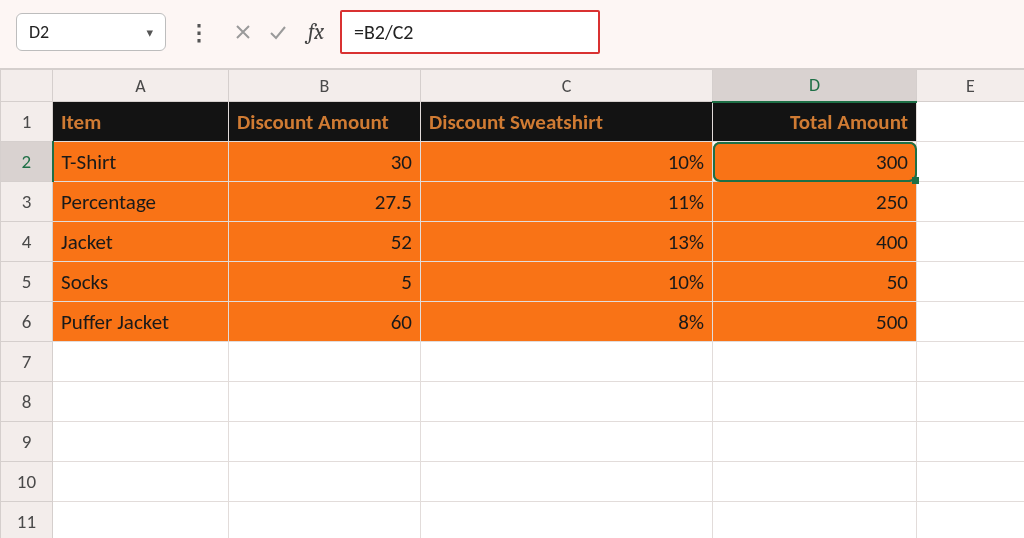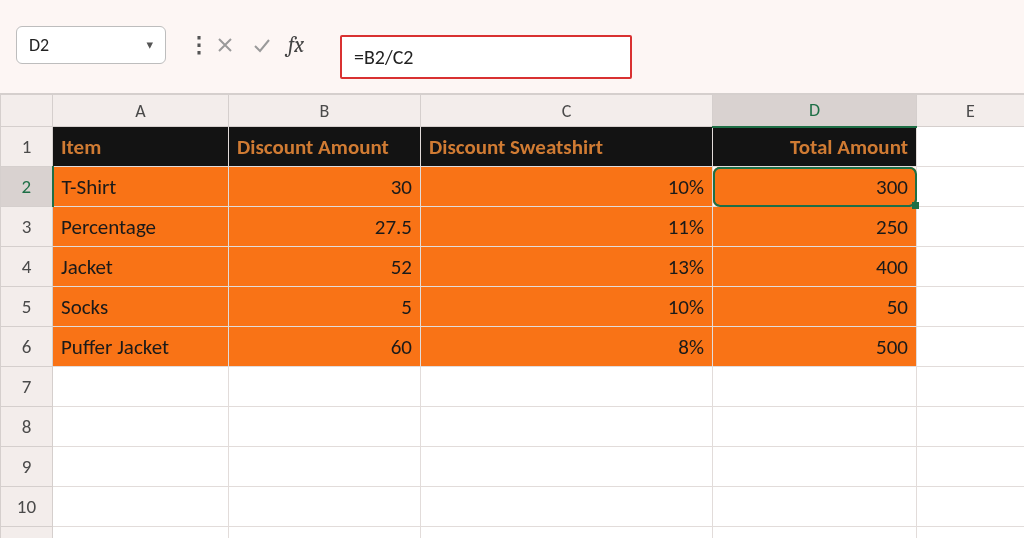--- a/index.html
+++ b/index.html
@@ -21,32 +21,31 @@
       border:1px solid #bdbdbd; border-radius:6px;
       background:#fff;
       display:flex; align-items:center;
       padding:0 12px; justify-content:space-between;
       color:#222; font-size:18px;
     }
     .chev { color:#555; font-size:13px;}
     .fbtns { display:flex; align-items:center; gap:0; margin-left:6px;}
     .dots { color:#555; font-size:22px; padding:0 6px; font-weight:bold; }
     .fb {
-      width:36px; height:36px; display:flex; align-items:center; justify-content:flex-start;
+      width:36px; height:36px; display:flex; align-items:center; justify-content:flex-end;
     }
     .fb svg { stroke:#9a9a9a; }
     .fx { font-family:"Cambria","Brush Script MT",cursive; font-style:italic; font-size:22px; color:#444;}
     .formulabox {
       height:44px; border:2px solid #d93131;
       background:#fff; border-radius:2px;
       display:flex; align-items:center;
-      padding:0 12px; width:292px;
+      padding:0 12px; width:260px;
       font-size:20px; color:#222;
       margin-left:6px;
-      margin-top:25px;
     }
     
     .sheet { width:1024px; border-top:1px solid #d5cfcd;}
     table { border-collapse:collapse; width:100%; table-layout:fixed;}
     col.ch { width:52px; }
     col.cA { width:176px; }
     col.cB { width:192px; }
     col.cC { width:292px; }
     col.cD { width:204px; }
     col.cE { width:108px; }

